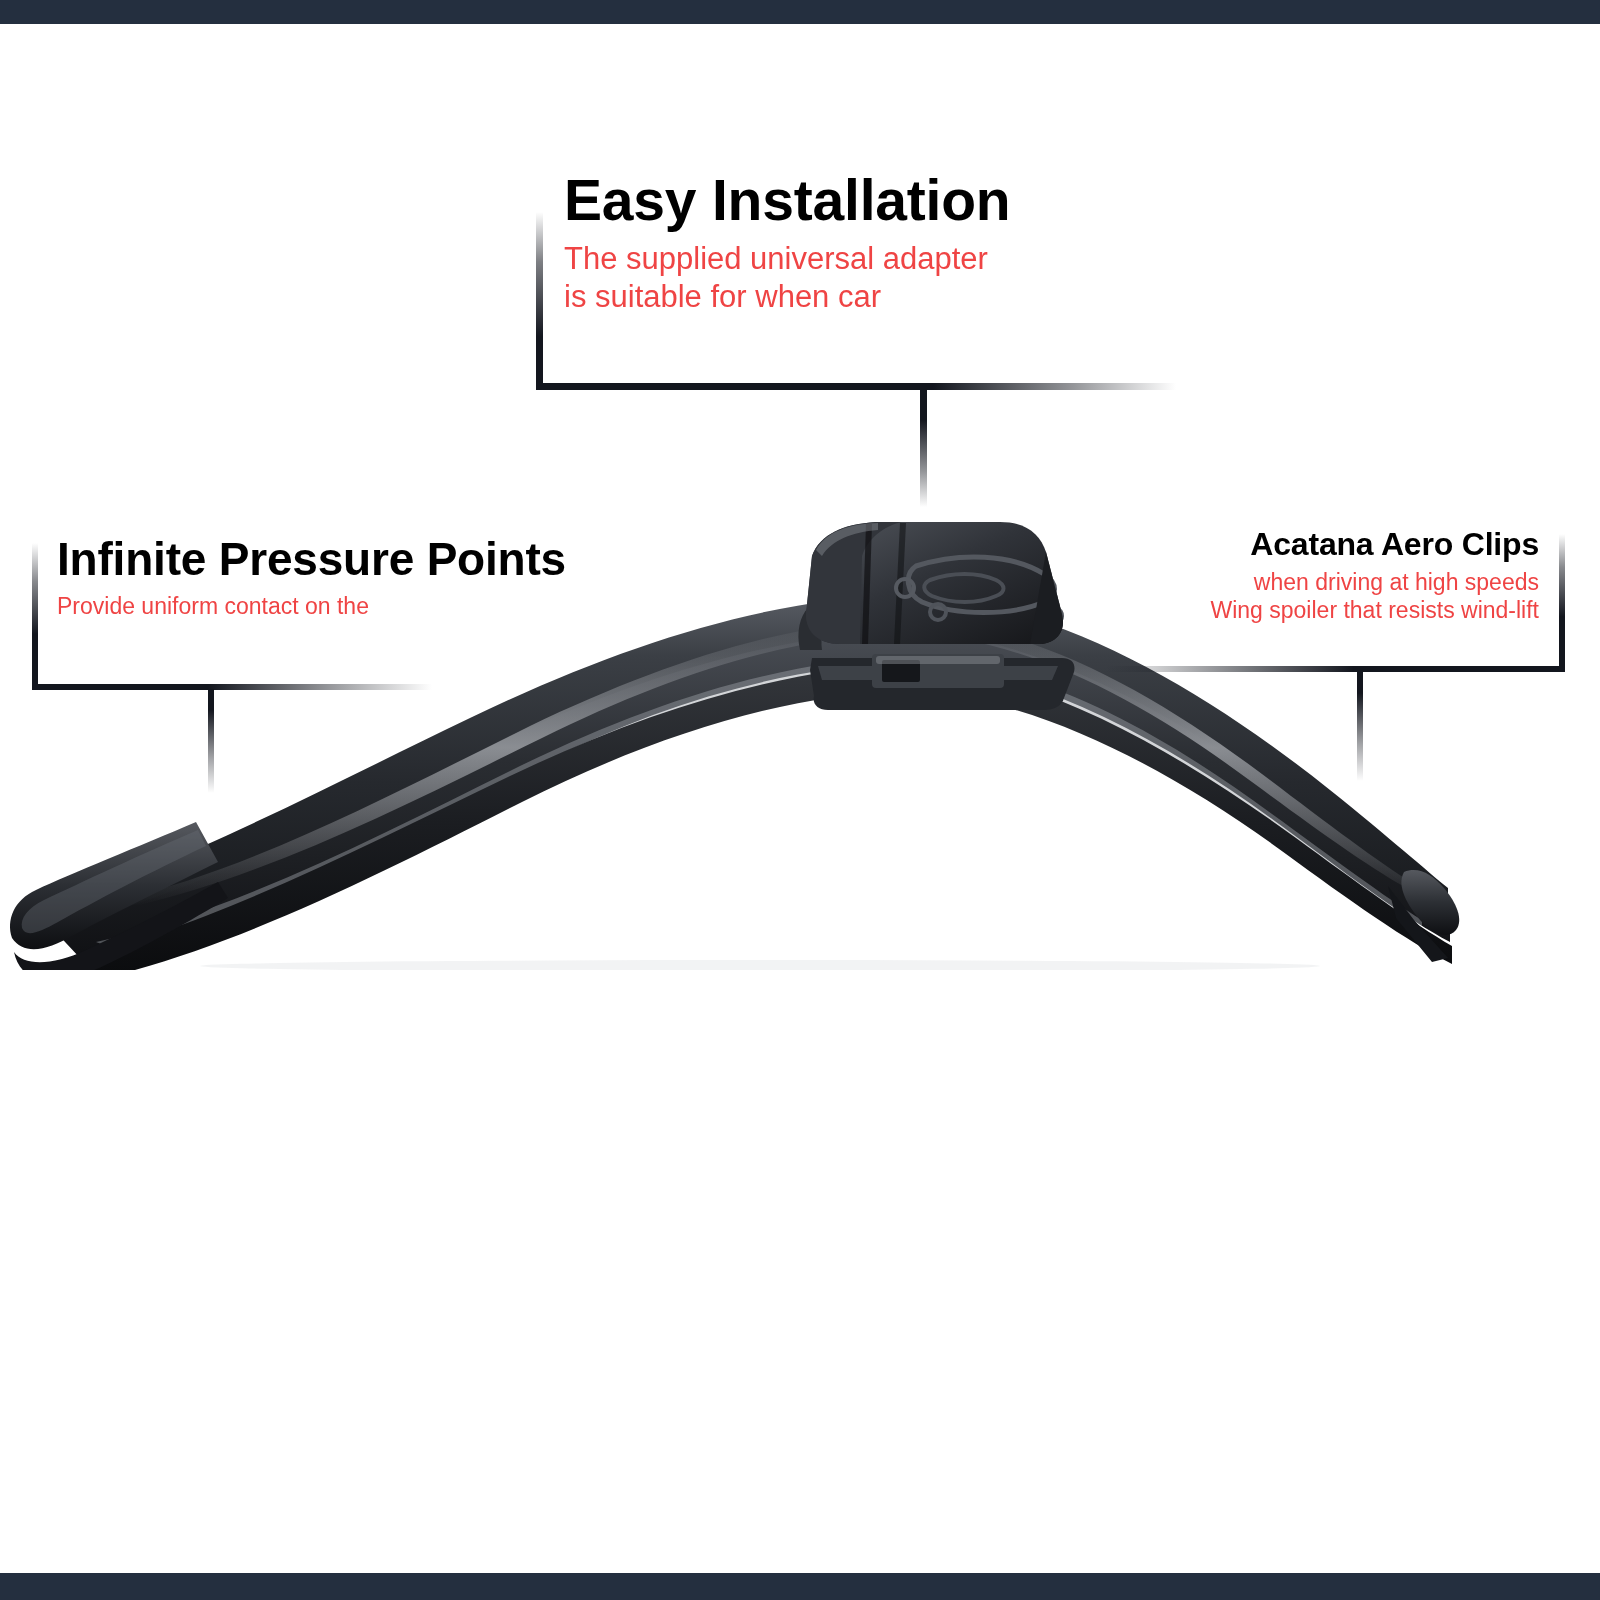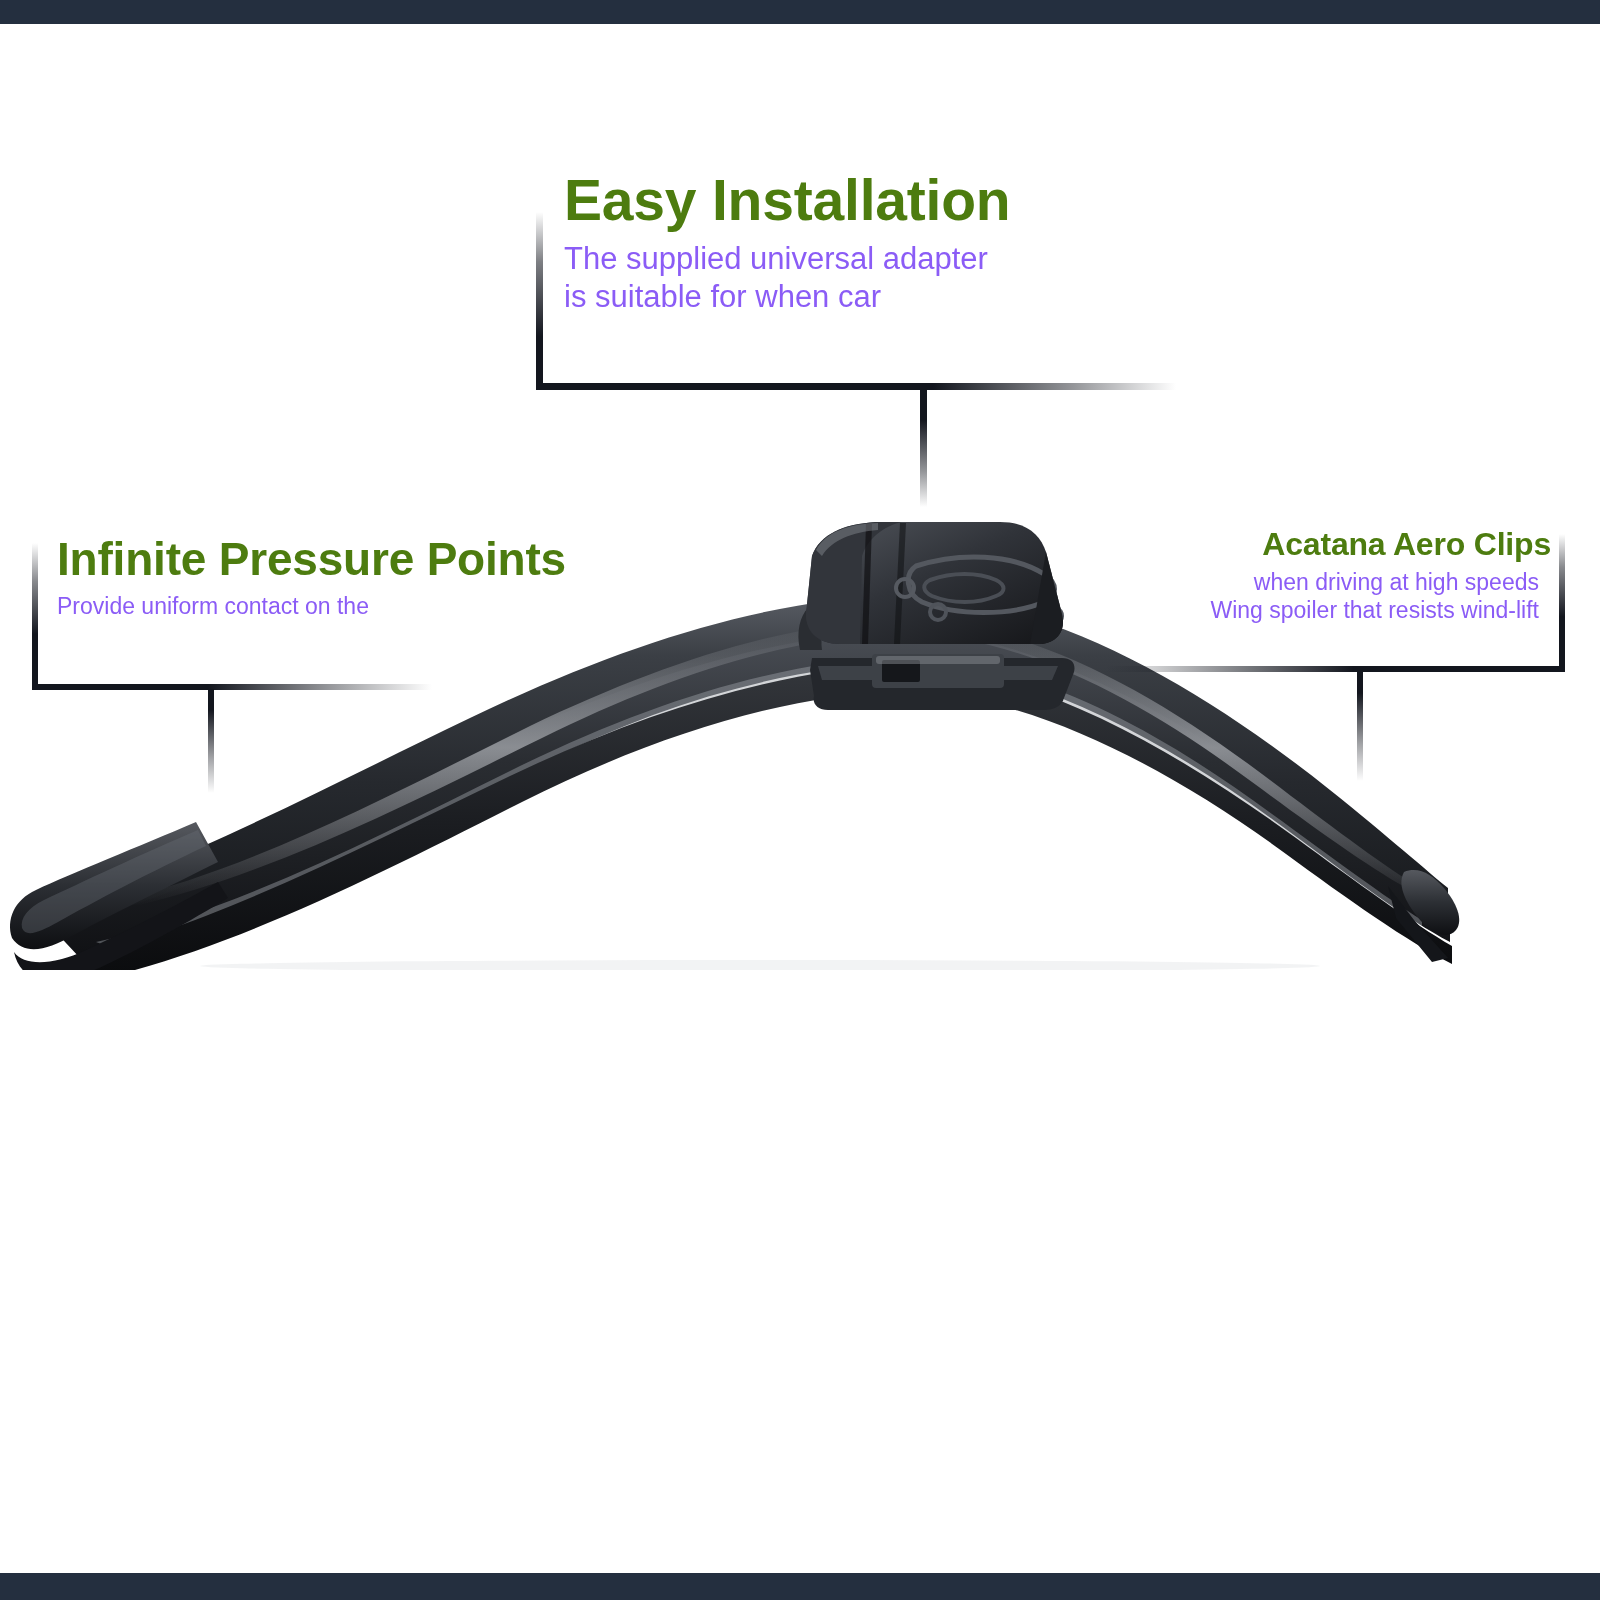--- a/index.html
+++ b/index.html
@@ -17,27 +17,27 @@
   .band-bottom{top:1573px;height:27px;}
 
   
   .product{position:absolute;left:0;top:490px;width:1600px;height:480px;}
   .product svg{display:block;width:1600px;height:480px;}
 
   
   .callout{position:absolute;}
   .callout .title{
     font-weight:bold;
-    color:#4d7c0f;
+    color:#000000;
     letter-spacing:-0.2px;
     line-height:1.06;
     white-space:nowrap;
   }
   .callout .sub{
-    color:#8b5cf6;
+    color:#ef4444;
     line-height:1.22;
   }
 
   
   #easy-install{left:536px;top:170px;width:640px;height:220px;}
   #easy-install .title{font-size:57px;margin:0 0 10px 28px;}
   #easy-install .sub{font-size:31px;margin-left:28px;max-width:570px;}
   
   #easy-install .edge-left{
     position:absolute;left:0;top:42px;width:7px;height:178px;
@@ -66,21 +66,21 @@
     position:absolute;left:0;top:149px;width:400px;height:6px;
     background:linear-gradient(to right,#13161e 0%,#13161e 44%,rgba(19,22,30,0.45) 74%,rgba(19,22,30,0) 100%);
   }
   #infinite-pressure .lead{
     position:absolute;left:176px;top:154px;width:6px;height:104px;
     background:linear-gradient(to bottom,#13161e 0%,#13161e 20%,rgba(19,22,30,0.4) 66%,rgba(19,22,30,0) 100%);
   }
 
   
   #aero-clips{left:1105px;top:528px;width:460px;height:144px;text-align:right;}
-  #aero-clips .title{font-size:32px;margin:0 0 6px 0;padding-right:14px;}
+  #aero-clips .title{font-size:32px;margin:0 0 6px 0;padding-right:26px;}
   #aero-clips .sub{font-size:23px;padding-right:26px;}
   #aero-clips .edge-right{
     position:absolute;right:0;top:6px;width:6px;height:138px;
     background:linear-gradient(to bottom,rgba(19,22,30,0) 0%,rgba(19,22,30,0.5) 24%,#13161e 60%,#13161e 100%);
   }
   #aero-clips .edge-bottom{
     position:absolute;right:0;top:138px;width:460px;height:6px;
     background:linear-gradient(to left,#13161e 0%,#13161e 46%,rgba(19,22,30,0.45) 76%,rgba(19,22,30,0) 100%);
   }
   #aero-clips .lead{

